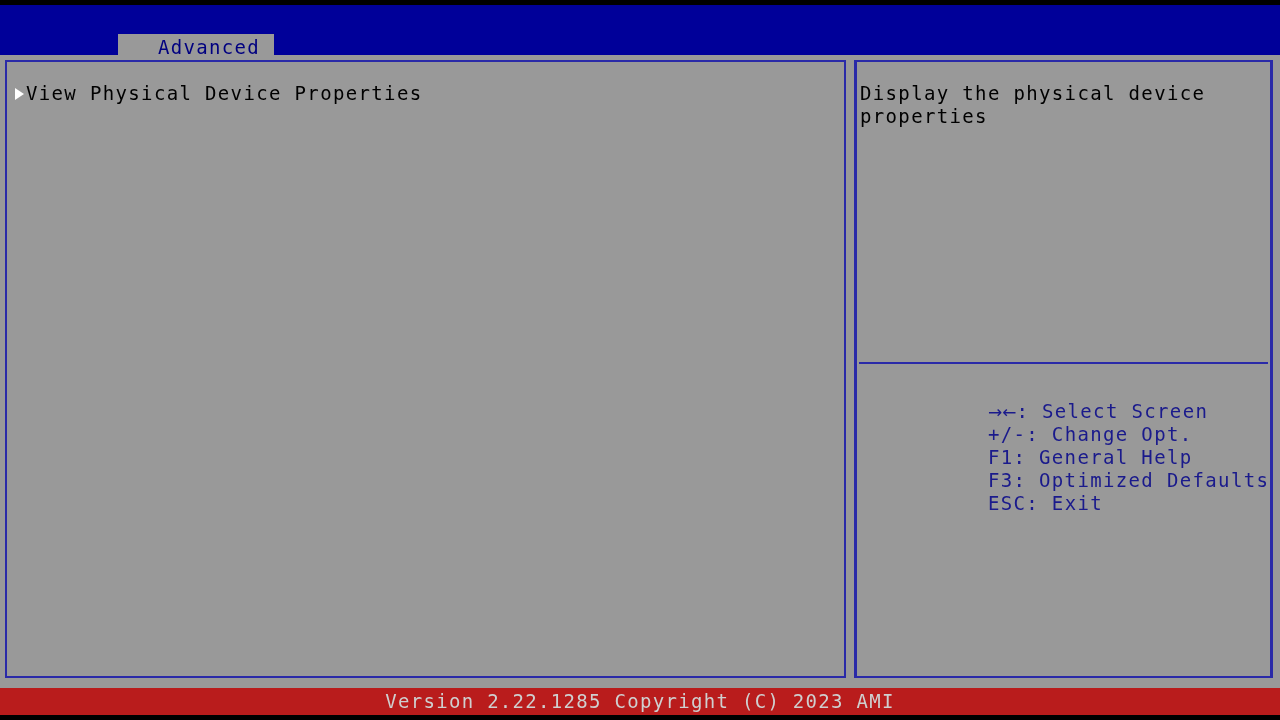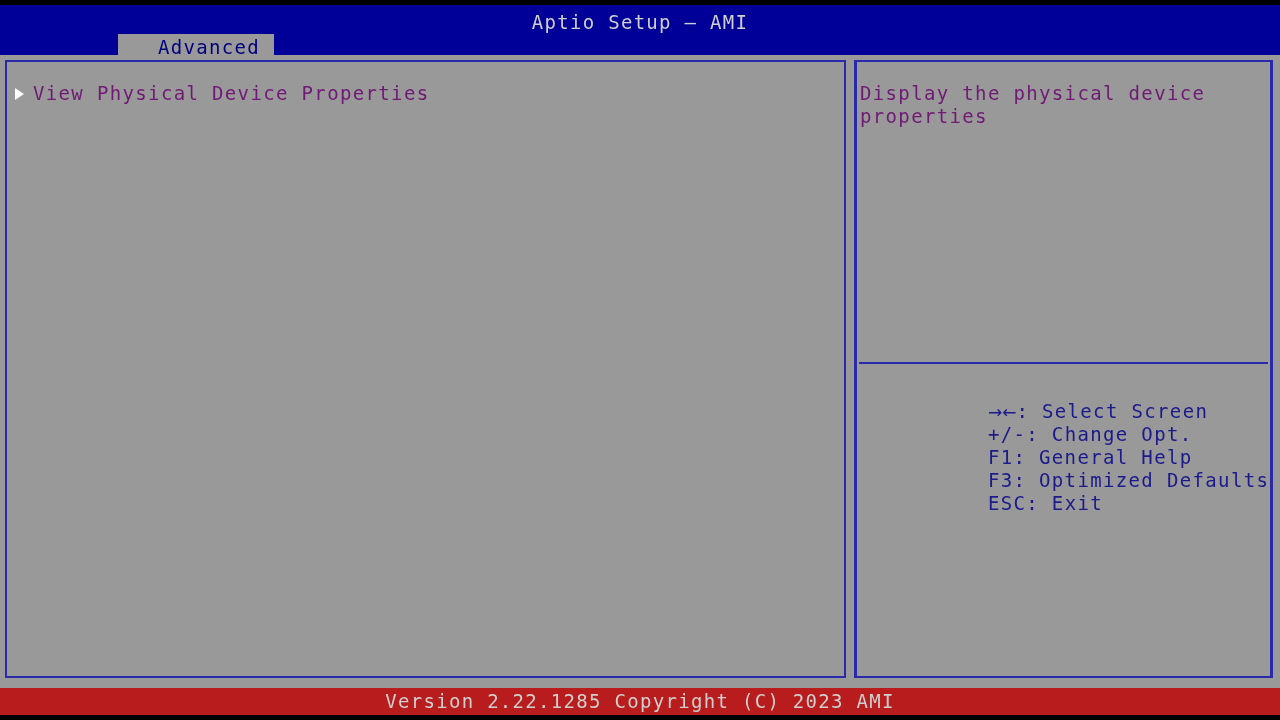--- a/index.html
+++ b/index.html
@@ -117,34 +117,34 @@
     display: inline-block;
     width: 0;
     height: 0;
     border-left: 9px solid #ffffff;
     border-top: 6px solid transparent;
     border-bottom: 6px solid transparent;
     margin-right: 0px;
     flex: 0 0 auto;
   }
   .menu-label {
-    color: #701a75;
+    color: #000000;
     font-size: 19px;
     letter-spacing: 1.35px;
-    margin-left: 9px;
+    margin-left: 2px;
     white-space: pre;
   }
 
   
   #help-text {
     position: absolute;
     left: 3px;
     top: 20px;
     width: 404px;
-    color: #701a75;
+    color: #000000;
     font-size: 19px;
     letter-spacing: 1.35px;
     line-height: 23px;
     white-space: pre-wrap;
   }
   #help-divider {
     position: absolute;
     left: 2px;
     top: 300px;
     width: 409px;
@@ -211,21 +211,20 @@
   }
 </style>
 </head>
 <body>
 
 <div id="screen">
 
   <div id="top-black"></div>
 
   <div id="header">
-    <div id="title">Aptio Setup – AMI</div>
     <div id="tabbar">
       <div class="tab active">Advanced</div>
     </div>
   </div>
 
   <div id="body">
 
     <div id="left-panel">
       <div id="menu-list">
         <div class="menu-row">

